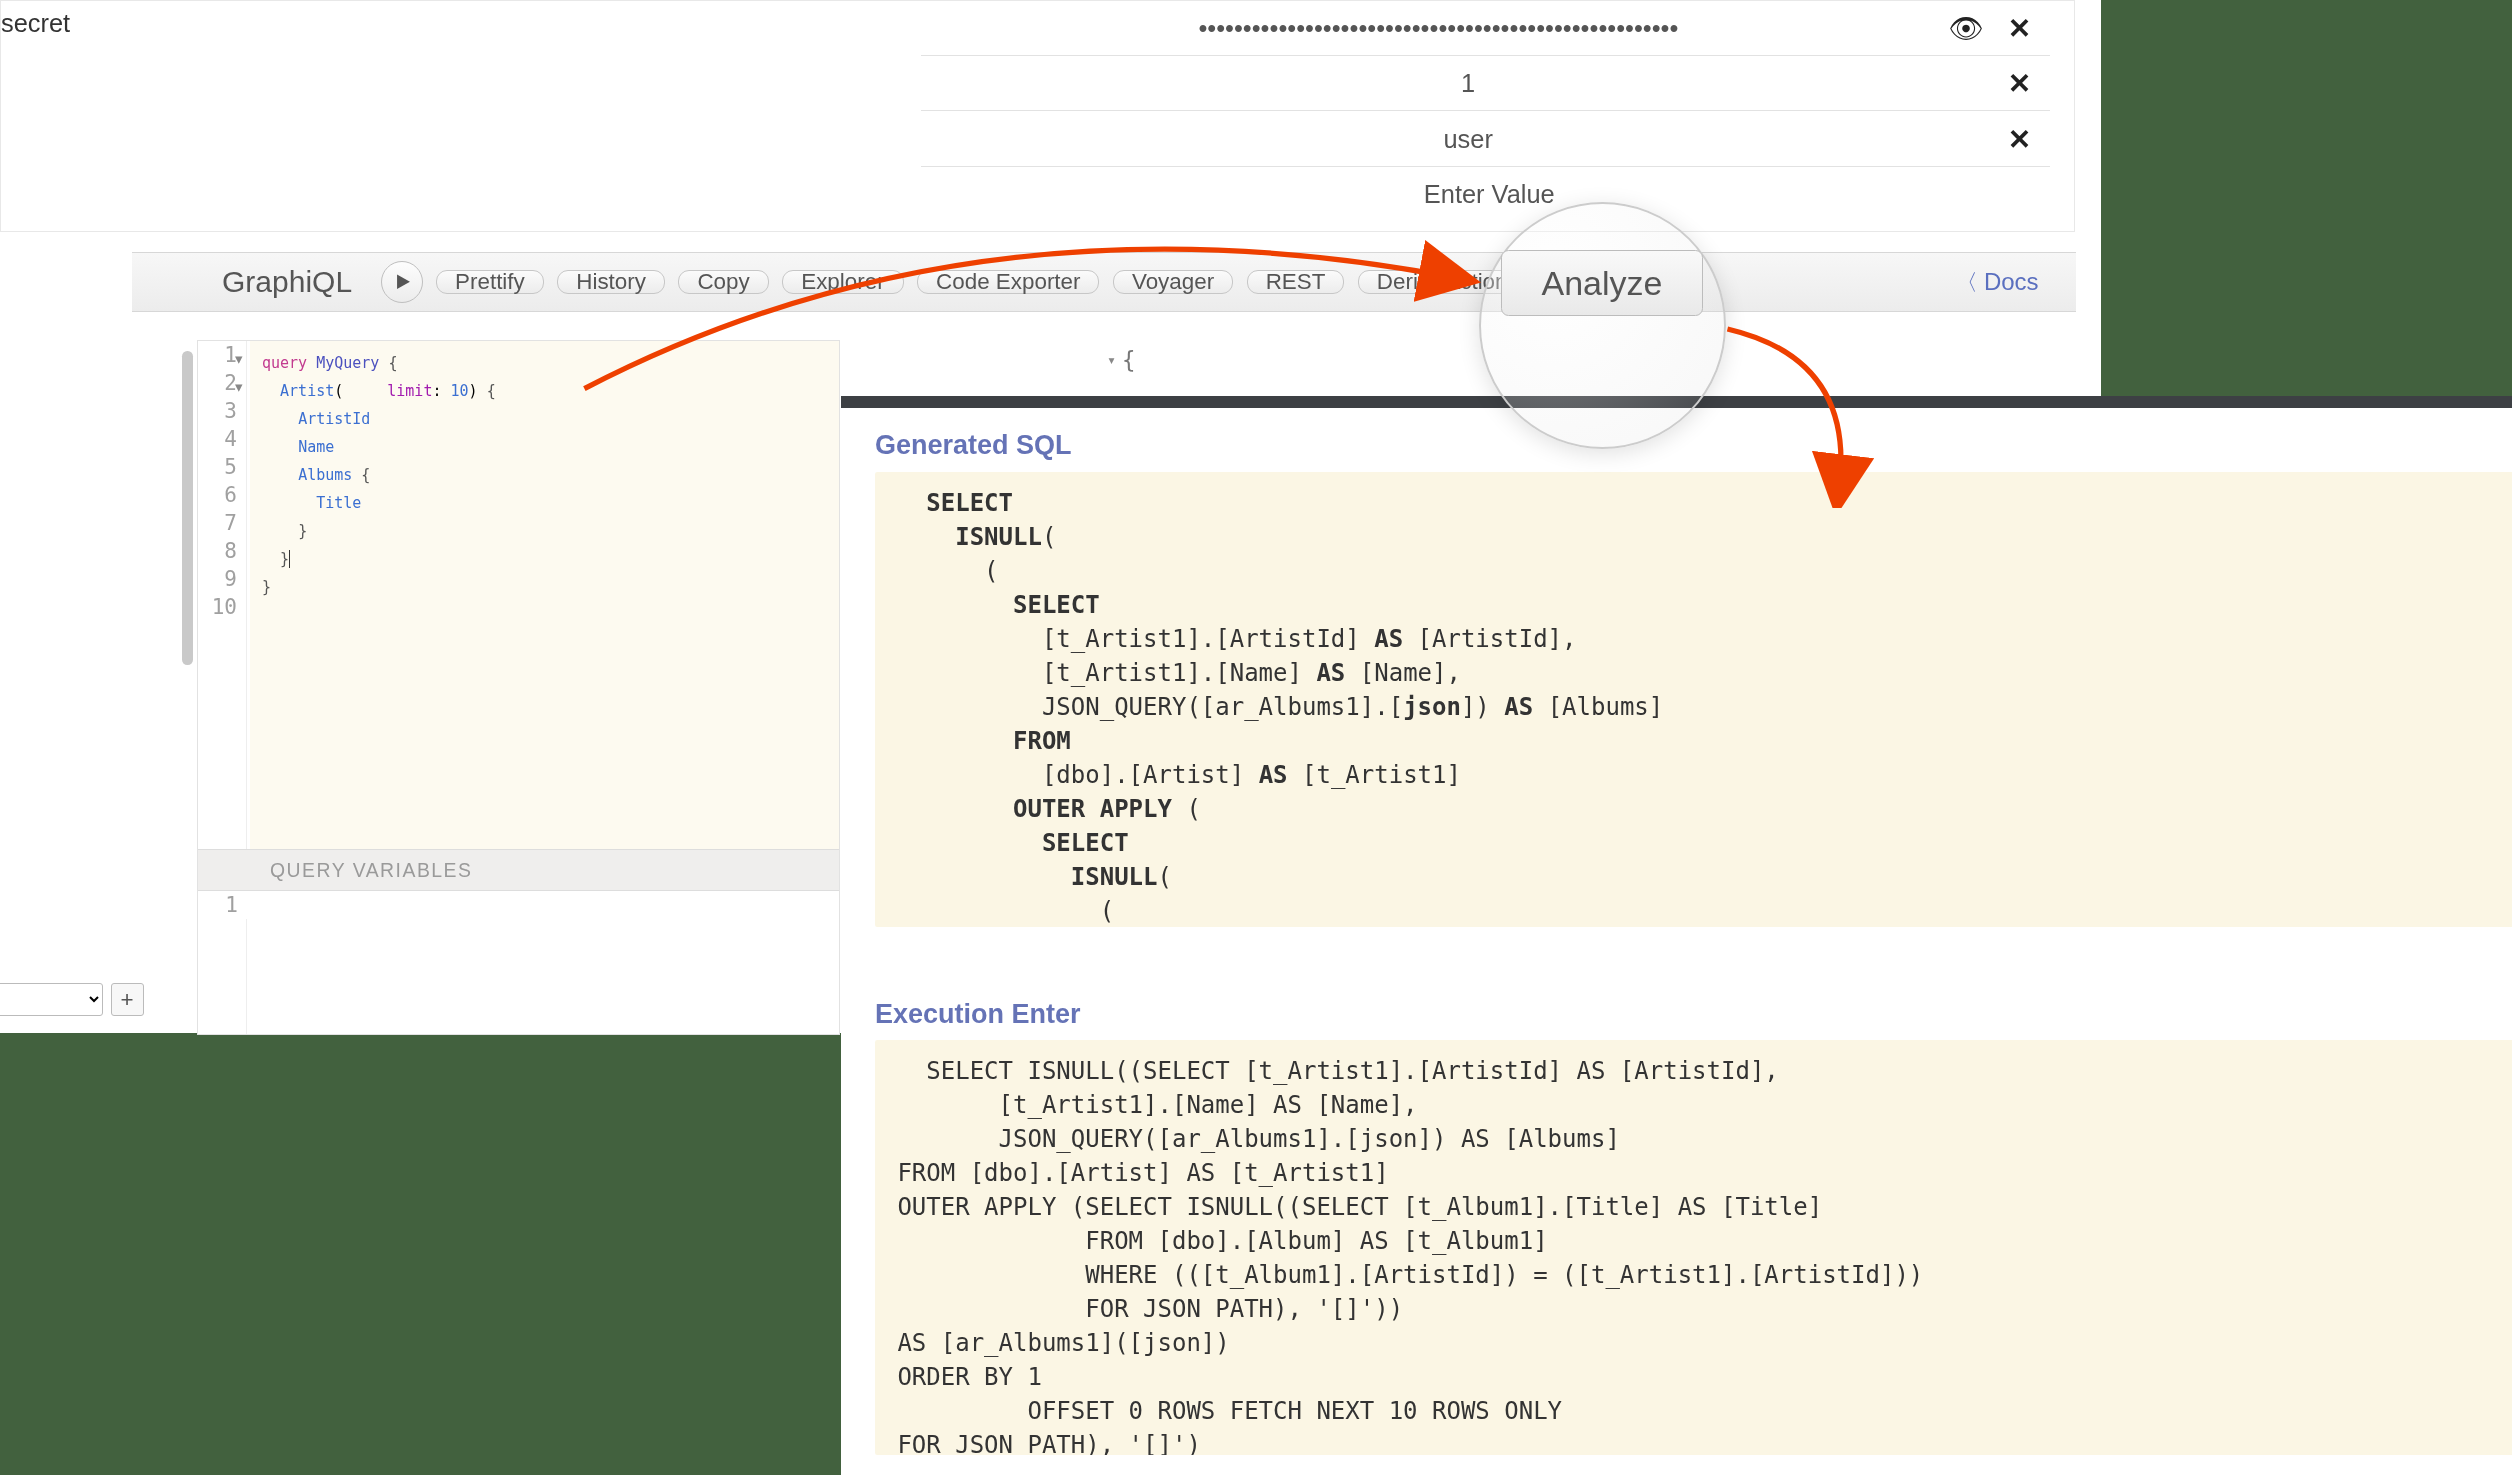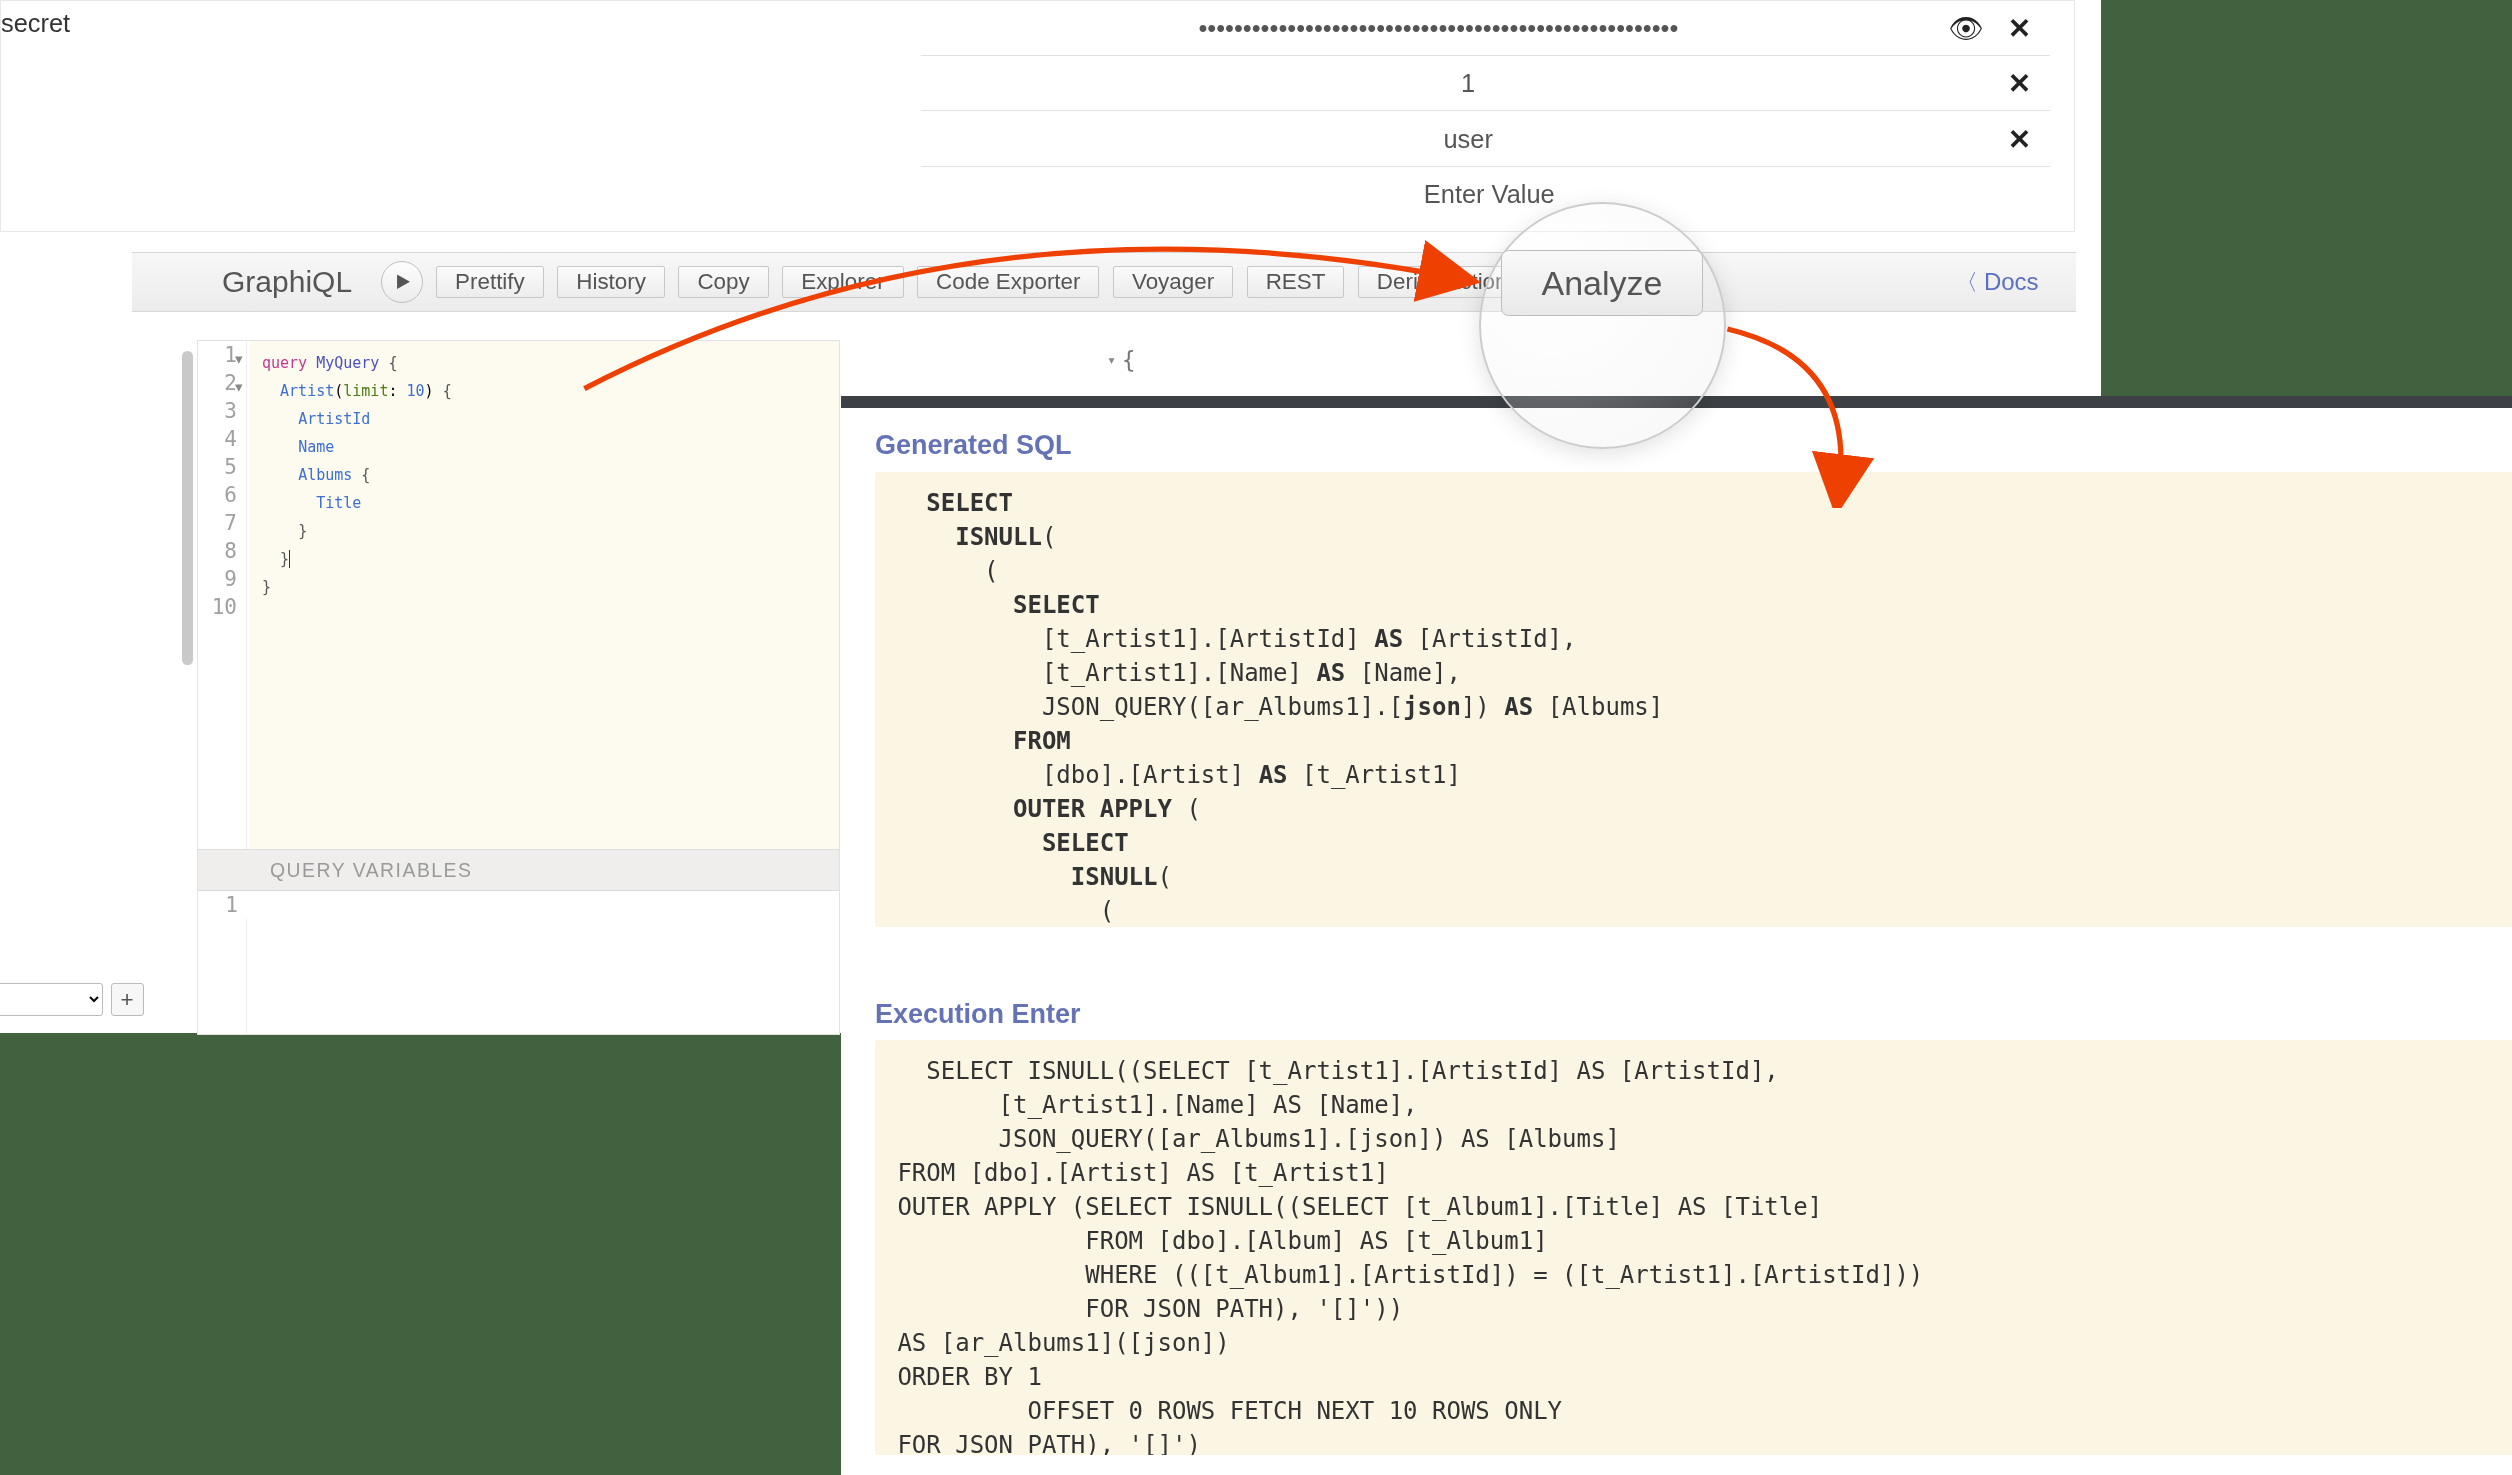--- a/index.html
+++ b/index.html
@@ -19,39 +19,39 @@
   .icon-eye { font-size: 28px; color: #222; cursor: pointer; }
   .dots { letter-spacing: 0px; font-size: 25.4px; color: #222; }
   .placeholder { color: #a0a0a0; }
 
   
   .toolbar-wrap { position: absolute; left: 132px; top: 252px; width: 1944px; height: 60px; background: linear-gradient(#f7f7f7,#ececec); border-top:0.7px solid #d7d7d7; border-bottom:0.7px solid #d7d7d7; display:flex; align-items:center; padding:0 15px; gap:13.5px; }
   .close-toolbar { position:absolute; left:142px; top:269px; font-size:31px; font-weight:300; color:#333; cursor:pointer; }
   .graphiql-label { font-size:30px; color:#555; font-weight:400; margin-left:75px; }
   .play-btn { width:42px; height:42px; border-radius:50%; border:1.5px solid #bfbfbf; background:linear-gradient(#fdfdfd,#ececec); display:flex; align-items:center; justify-content:center; cursor:pointer; margin-left:15px;}
   .play-btn svg { width:19.4px; height:19.4px; fill:#555; margin-left:3px;}
-  .tb-btn { height:32px; padding:0 18px; border:0.7px solid #c7c7c7; border-radius:2px; background:linear-gradient(#fbfbfb,#ececec); font-size:22.4px; color:#555; cursor:pointer; display:flex; align-items:center; }
+  .tb-btn { height:24px; padding:0 18px; border:0.7px solid #c7c7c7; border-radius:11px; background:linear-gradient(#fbfbfb,#ececec); font-size:22.4px; color:#555; cursor:pointer; display:flex; align-items:center; }
   .docs-btn { margin-left:auto; display:flex; align-items:center; gap:6px; font-size:24px; color:#5a6fbf; cursor:pointer; padding:0 22.4px 0 7.5px;}
   .docs-btn .chev { font-size:22.4px; }
 
   
   .mag-ring { position:absolute; left:1479px; top:202px; width:247px; height:247px; border-radius:50%; border:2.2px solid #ccc; background:radial-gradient(circle at 30% 30%, rgba(255,255,255,0.4), rgba(0,0,0,0.03)); box-shadow:0 4.5px 22.4px rgba(0,0,0,0.12); z-index:40; pointer-events:none;}
   .mag-analyze { position:absolute; left:1501px; top:250px; width:202px; height:66px; border:1.5px solid #bcbcbc; border-radius:7.5px; background:linear-gradient(#f9f9f9,#e9e9e9); display:flex; align-items:center; justify-content:center; font-size:34px; color:#555; z-index:41; cursor:pointer;}
 
   
   .arrow-svg { position:absolute; z-index:50; pointer-events:none; }
 
   
   .editor-frame { position:absolute; left:197px; top:340px; width:643px; height:695px; border:0.7px solid #e2e2e2; background:#fff; }
   .gutter { position:absolute; left:0; top:0; width:49px; height:100%; background:#fff; border-right:0.7px solid #eee;}
   .gutter .ln { height:28px; line-height:28px; text-align:right; padding-right:9px; font-size:21px; color:#a0a0a0; font-family:Menlo,Consolas,monospace;}
   .code-area { position:absolute; left:52px; top:0; right:0; height:508px; padding:7.5px 12px; font-family:Menlo,Consolas,monospace; font-size:15px; line-height:28px; background:#fdfaf0;}
   .fold { position:absolute; left:37px; font-size:15px; color:#888; }
   .fold.f1 { top:9px;} .fold.f2 { top:37px;}
-  .kw-pink { color:#c23a8f;} .kw-blue { color:#3b6fd1;} .kw-teal {color:#4d7c0f;} .kw-indigo{color:#4c51bf;} .kw-num{color:#3b6fd1;} .brace{color:#555;}
+  .kw-pink { color:#c23a8f;} .kw-blue { color:#3b6fd1;} .kw-teal {color:#a21caf;margin-left:44px;} .kw-indigo{color:#4c51bf;} .kw-num{color:#3b6fd1;} .brace{color:#555;}
   .qvars-bar { position:absolute; left:0; right:0; top:508px; height:42px; background:#efeeed; border-top:0.7px solid #ddd; border-bottom:0.7px solid #ddd; display:flex; align-items:center; font-size:19.4px; letter-spacing:1.5px; color:#9a9a9a; padding-left:72px;}
   .qvars-gutter { position:absolute; left:0; top:550px; width:49px; background:#fff; }
   .qvars-gutter .ln { height:28px; line-height:28px; text-align:right; padding-right:9px; font-size:21px; color:#a0a0a0; font-family:Menlo,Consolas,monospace;}
 
   
   .result-head { position:absolute; left:1107px; top:340px; height:39px; display:flex; align-items:center; font-family:Menlo,Consolas,monospace; font-size:22.4px; color:#777;}
   .result-fold { font-size:15px; color:#888; margin-right:6px;}
 
   
   .dd-wrap { position:absolute; left:-30px; top:983px; display:flex; gap:7.5px; align-items:center;}

